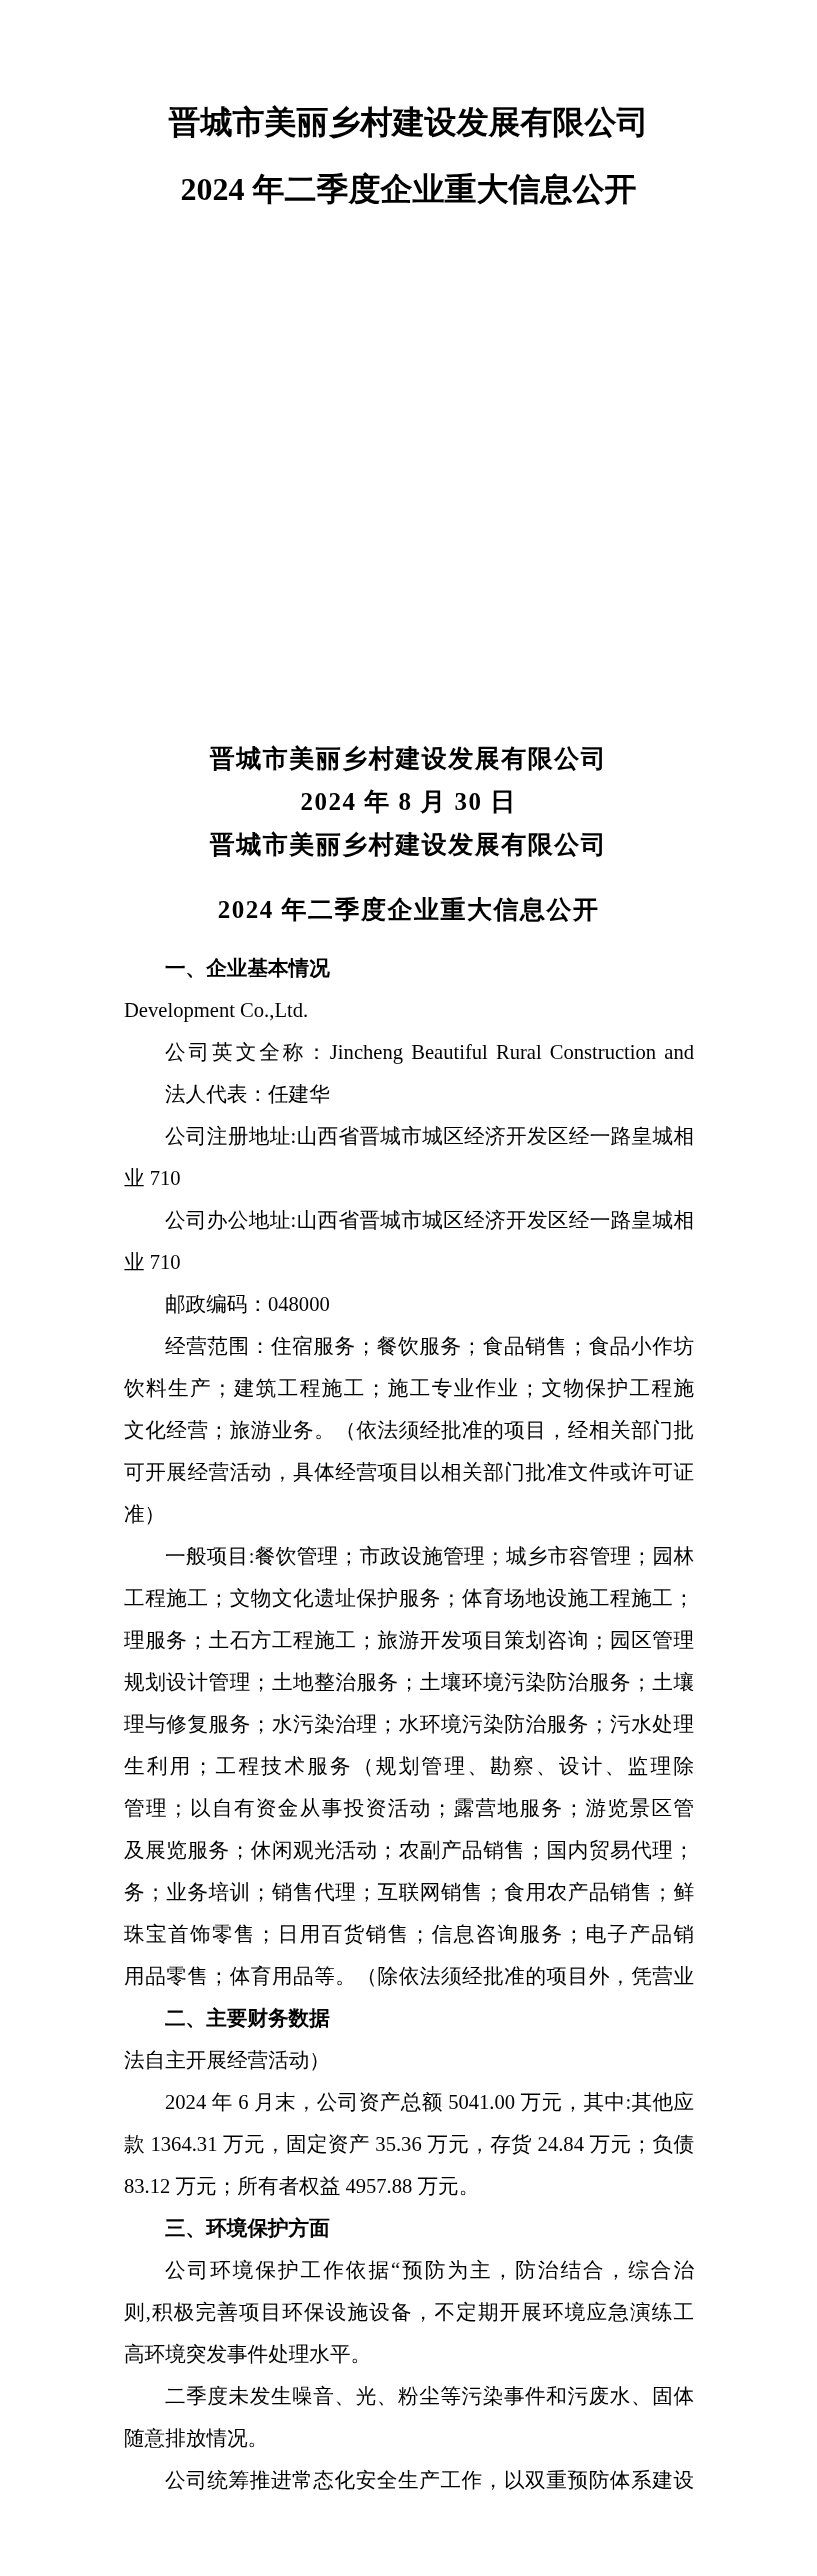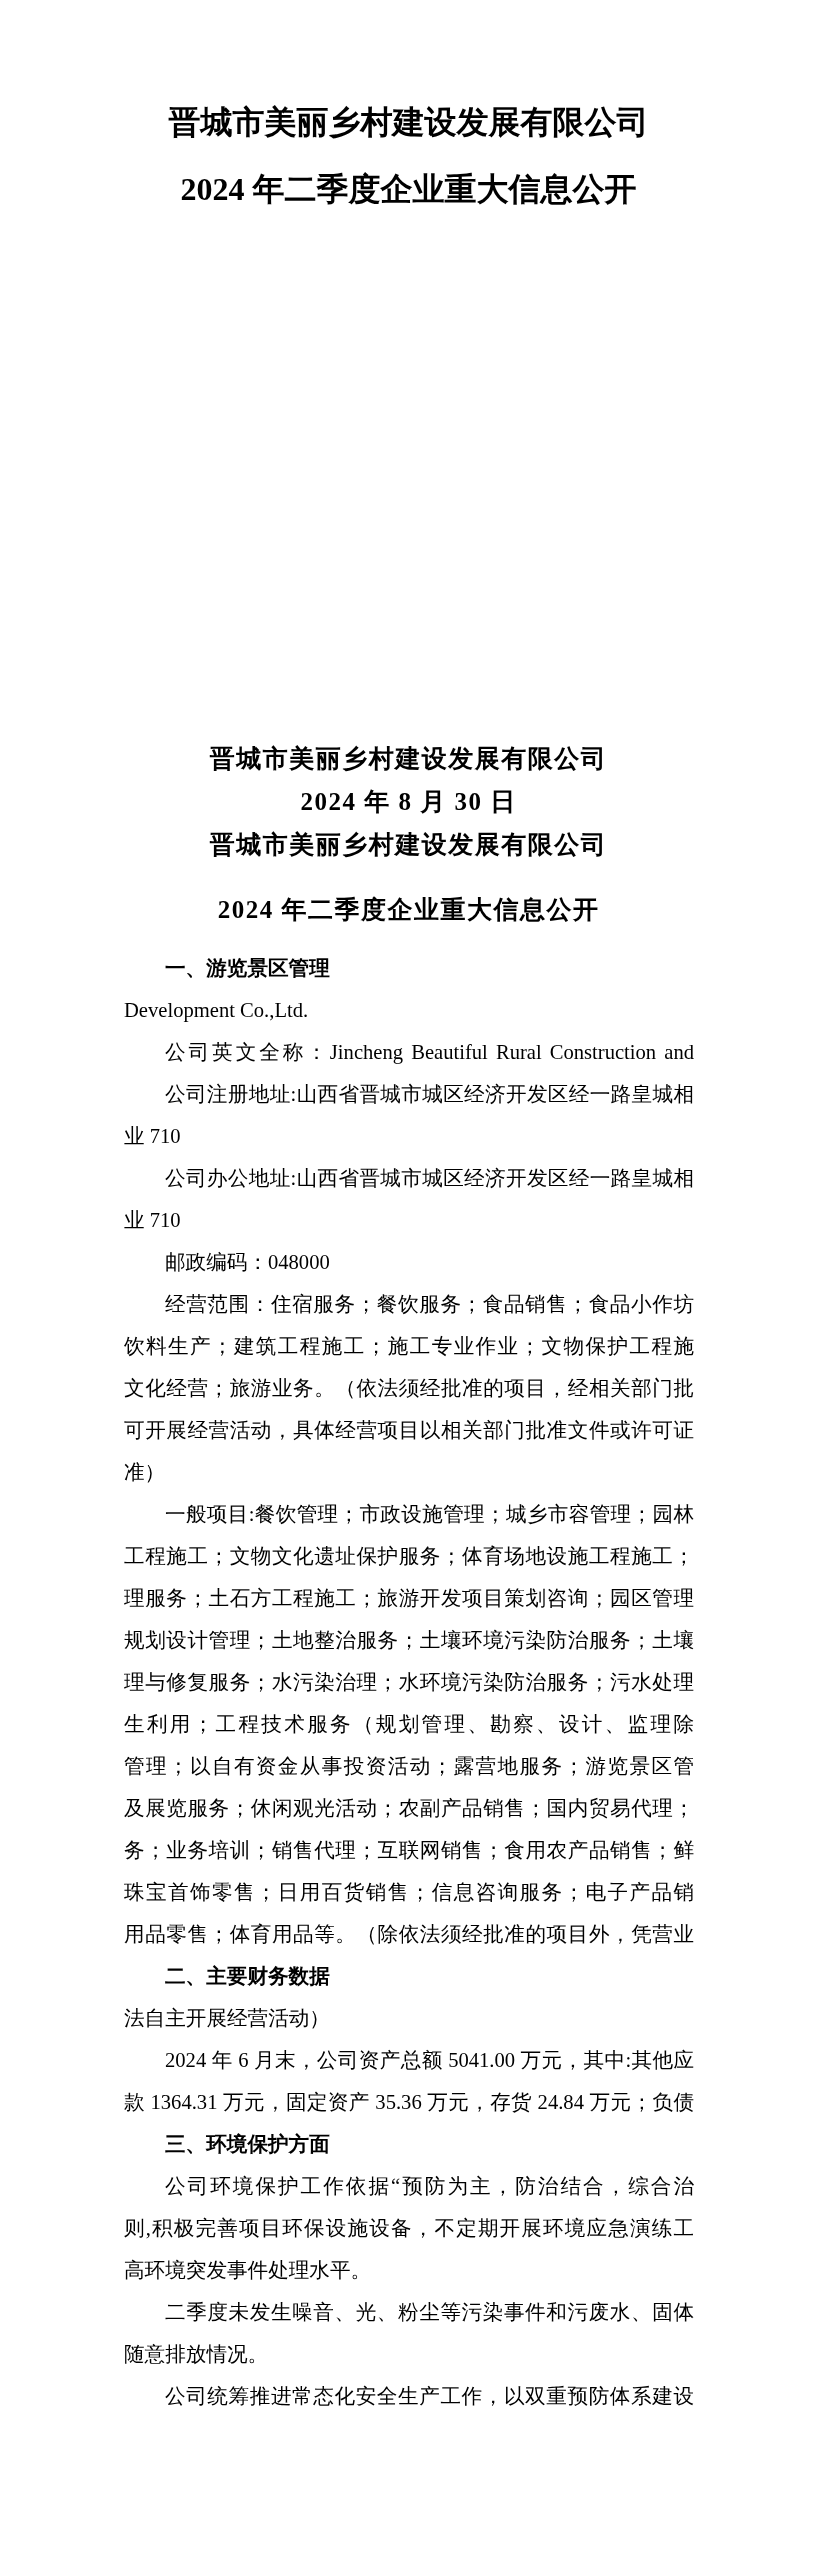--- a/index.html
+++ b/index.html
@@ -87,23 +87,24 @@
 
   <div class="mid-block">
     <div class="mid-line">晋城市美丽乡村建设发展有限公司</div>
     <div class="mid-line">2024 年 8 月 30 日</div>
     <div class="mid-line">晋城市美丽乡村建设发展有限公司</div>
   </div>
 
   <div class="mid-title">2024 年二季度企业重大信息公开</div>
 
   <div class="body-block">
-    <div class="line bold indent">一、游览景区管理</div>
+    <div class="line bold indent">一、企业基本情况</div>
     <div class="line">Development Co.,Ltd.</div>
     <div class="line indent just">公司英文全称：Jincheng Beautiful Rural Construction and</div>
+    <div class="line indent">法人代表：任建华</div>
     <div class="line indent just">公司注册地址:山西省晋城市城区经济开发区经一路皇城相府药</div>
     <div class="line">业 710</div>
     <div class="line indent just">公司办公地址:山西省晋城市城区经济开发区经一路皇城相府药</div>
     <div class="line">业 710</div>
     <div class="line indent">邮政编码：048000</div>
     <div class="line indent just">经营范围：住宿服务；餐饮服务；食品销售；食品小作坊经营；</div>
     <div class="line just">饮料生产；建筑工程施工；施工专业作业；文物保护工程施工；网络</div>
     <div class="line just">文化经营；旅游业务。（依法须经批准的项目，经相关部门批准后方</div>
     <div class="line just">可开展经营活动，具体经营项目以相关部门批准文件或许可证件为</div>
     <div class="line">准）</div>
@@ -115,20 +116,21 @@
     <div class="line just">生利用；工程技术服务（规划管理、勘察、设计、监理除外）；物业</div>
     <div class="line just">管理；以自有资金从事投资活动；露营地服务；游览景区管理；会议</div>
     <div class="line just">及展览服务；休闲观光活动；农副产品销售；国内贸易代理；礼仪服</div>
     <div class="line just">务；业务培训；销售代理；互联网销售；食用农产品销售；鲜蛋销售；</div>
     <div class="line just">珠宝首饰零售；日用百货销售；信息咨询服务；电子产品销售；文具</div>
     <div class="line just">用品零售；体育用品等。（除依法须经批准的项目外，凭营业执照依</div>
     <div class="line bold indent">二、主要财务数据</div>
     <div class="line">法自主开展经营活动）</div>
     <div class="line indent just">2024 年 6 月末，公司资产总额 5041.00 万元，其中:其他应收账</div>
     <div class="line just">款 1364.31 万元，固定资产 35.36 万元，存货 24.84 万元；负债总额</div>
+    <div class="line">83.12 万元；所有者权益 4957.88 万元。</div>
     <div class="line bold indent">三、环境保护方面</div>
     <div class="line indent just">公司环境保护工作依据“预防为主，防治结合，综合治理”的原</div>
     <div class="line just">则,积极完善项目环保设施设备，不定期开展环境应急演练工作，提</div>
     <div class="line">高环境突发事件处理水平。</div>
     <div class="line indent just">二季度未发生噪音、光、粉尘等污染事件和污废水、固体废弃物</div>
     <div class="line">随意排放情况。</div>
     <div class="line indent just">公司统筹推进常态化安全生产工作，以双重预防体系建设为抓</div>
 
   </div>
 

